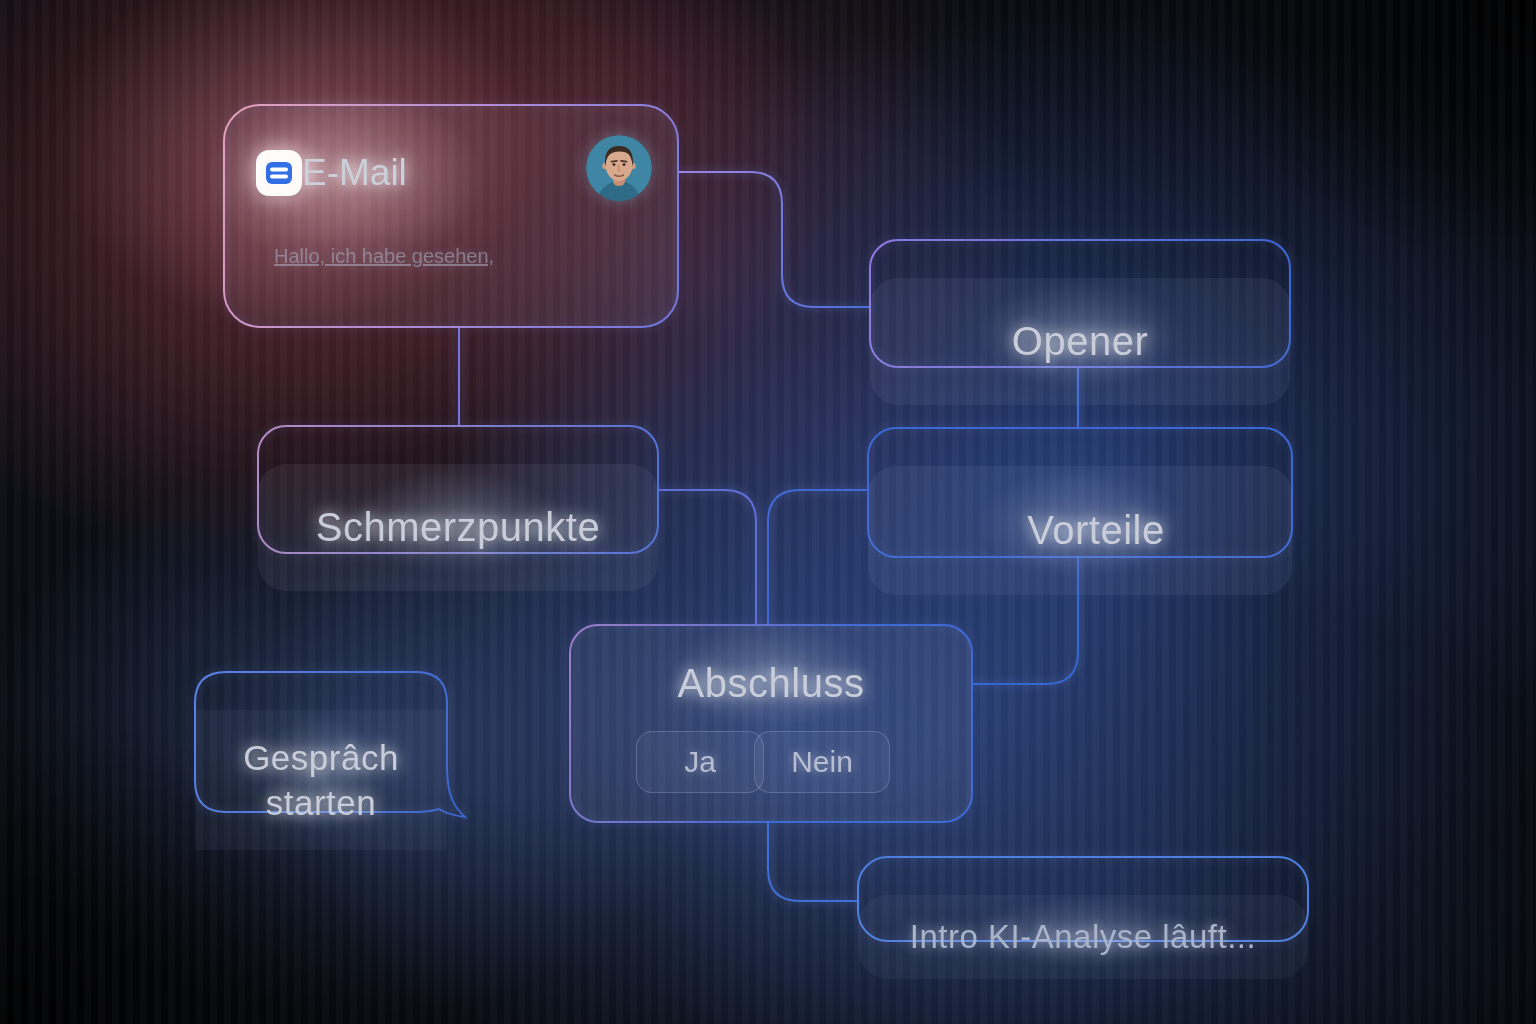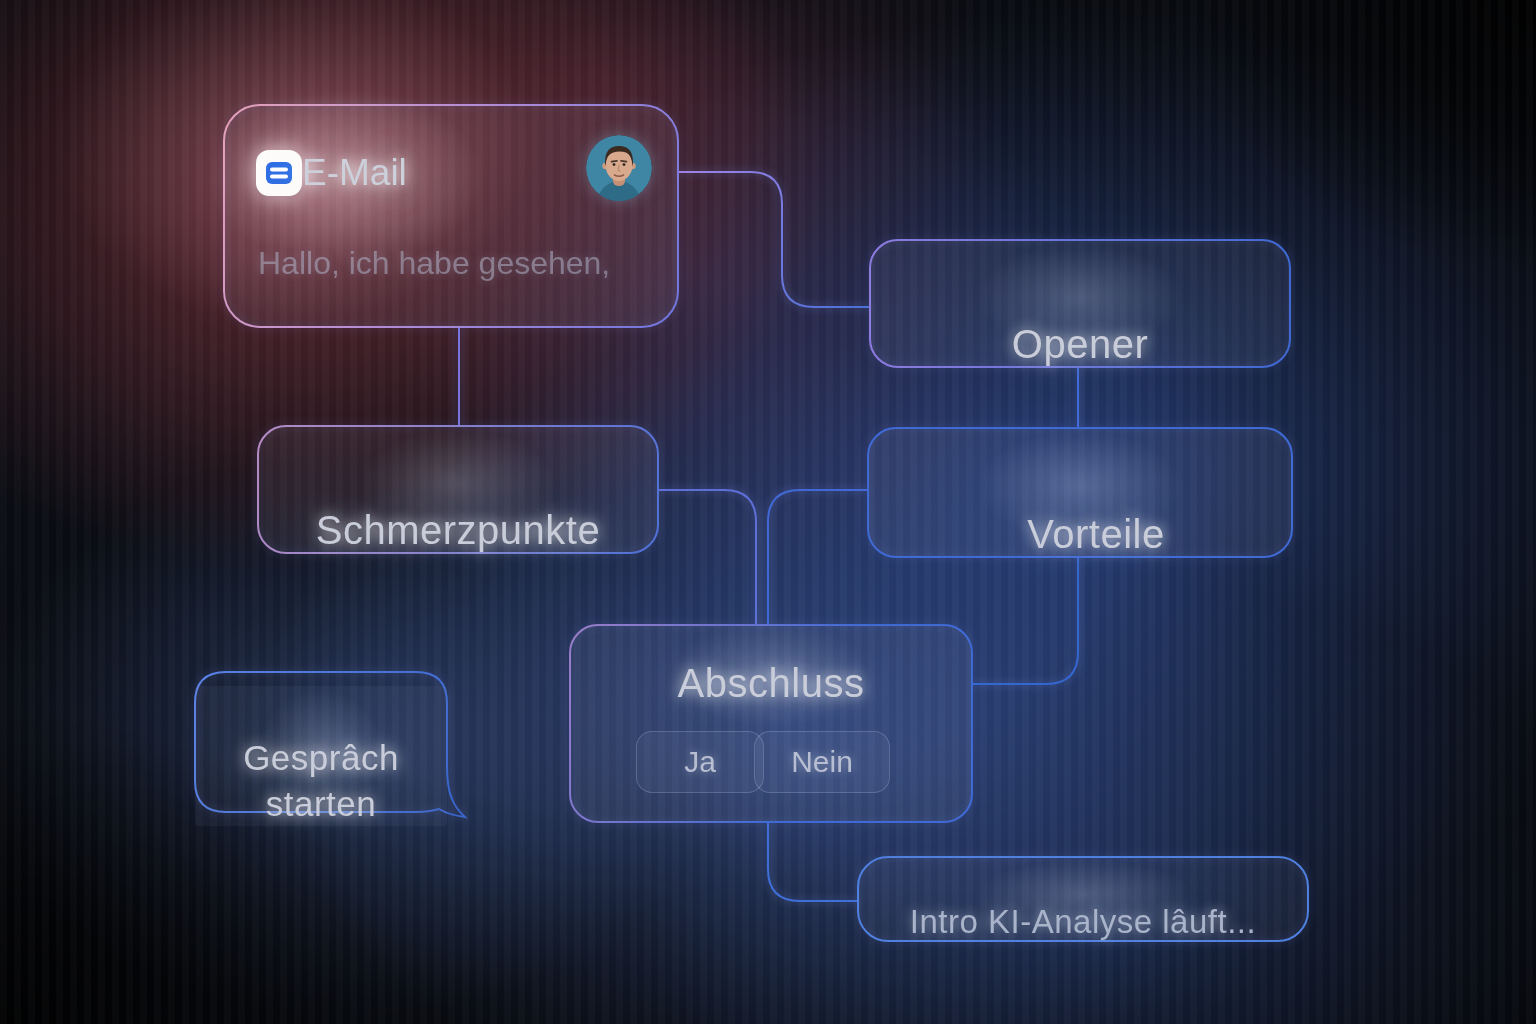--- a/index.html
+++ b/index.html
@@ -25,46 +25,46 @@
   svg.flow{position:absolute;left:0;top:0;}
   .lines{filter:drop-shadow(0 0 4px rgba(120,140,235,0.55));}
   .outlines{filter:drop-shadow(0 0 5px rgba(130,140,235,0.35));}
   .card{position:absolute;box-sizing:border-box;}
   .card-fill{position:absolute;inset:0;border-radius:inherit;background:rgba(148,158,196,0.10);}
   .glow{position:absolute;pointer-events:none;}
   .node-label{
     position:relative;color:#c9cdd9;font-size:40px;letter-spacing:0.5px;
     text-shadow:0 0 14px rgba(255,255,255,0.85), 0 0 38px rgba(220,230,255,0.45);
   }
-  .center{display:flex;align-items:flex-end;justify-content:center;}
+  .center{display:flex;align-items:center;justify-content:center;margin-top:38px;}
   .email-card{left:224px;top:105px;width:454px;height:222px;border-radius:36px;background:rgba(182,160,190,0.10);}
   .email-glow{left:-40px;top:-30px;width:360px;height:230px;
     background:radial-gradient(55% 55% at 45% 45%, rgba(255,238,244,0.30), transparent 70%);}
   .email-header{position:absolute;left:32px;top:30px;right:28px;height:76px;display:flex;align-items:center;}
   .email-icon{width:46px;height:46px;border-radius:13px;background:#fdfcfb;
     box-shadow:0 0 22px rgba(255,235,242,0.85), 0 2px 4px rgba(40,20,40,0.25);display:flex;align-items:center;justify-content:center;}
   .email-title{font-size:37px;color:#ccd0da;
     text-shadow:0 0 14px rgba(255,255,255,0.9), 0 0 36px rgba(255,240,248,0.5);}
   .avatar{position:absolute;right:26px;top:30px;width:66px;height:66px;border-radius:50%;overflow:hidden;
     box-shadow:0 0 16px rgba(160,200,230,0.35);}
-  .email-body{position:absolute;left:34px;top:140px;font-size:32px;color:rgba(178,183,204,0.52);
-    text-shadow:0 0 10px rgba(200,205,230,0.25);}
+  .email-body{position:absolute;left:50px;top:140px;font-size:20px;color:rgba(178,183,204,0.52);
+    text-shadow:0 0 10px rgba(200,205,230,0.25);text-decoration:underline;}
   .opener-node{left:870px;top:240px;width:420px;height:127px;border-radius:28px;}
   .schmerz-node{left:258px;top:426px;width:400px;height:127px;border-radius:28px;background:rgba(170,155,190,0.10);}
   .vorteile-node{left:868px;top:428px;width:424px;height:129px;border-radius:28px;padding-left:32px;}
   .abschluss-node{left:570px;top:625px;width:402px;height:197px;border-radius:28px;padding-left:24px;}
   .abschluss-label-row{position:absolute;left:0;right:0;top:36px;display:flex;justify-content:center;}
   .label-glow{left:15%;top:-10%;width:70%;height:110%;
     background:radial-gradient(50% 55% at 50% 50%, rgba(228,234,255,0.20), transparent 70%);}
   .btn{position:absolute;box-sizing:border-box;border:1.5px solid rgba(205,215,240,0.22);
     border-radius:16px;background:rgba(190,200,230,0.06);display:flex;align-items:center;justify-content:center;
     font-size:30px;color:#b7bed1;text-shadow:0 0 10px rgba(235,240,255,0.45);cursor:pointer;}
   .btn-ja{left:66px;top:106px;width:128px;height:62px;}
   .btn-nein{left:184px;top:106px;width:136px;height:62px;}
-  .bubble{left:195px;top:686px;width:252px;height:140px;border-radius:3px;}
+  .bubble{left:195px;top:672px;width:252px;height:140px;border-radius:3px;}
   .bubble .node-label{font-size:35px;width:210px;text-align:center;line-height:1.3;}
   .intro-node{left:858px;top:857px;width:450px;height:84px;border-radius:30px;}
   .intro-node .node-label{font-size:33px;color:#a9b3ca;
     text-shadow:0 0 12px rgba(235,240,255,0.55), 0 0 30px rgba(210,225,255,0.3);}
 </style>
 </head>
 <body>
 
 <div id="canvas">
   <div class="stripes"></div>

